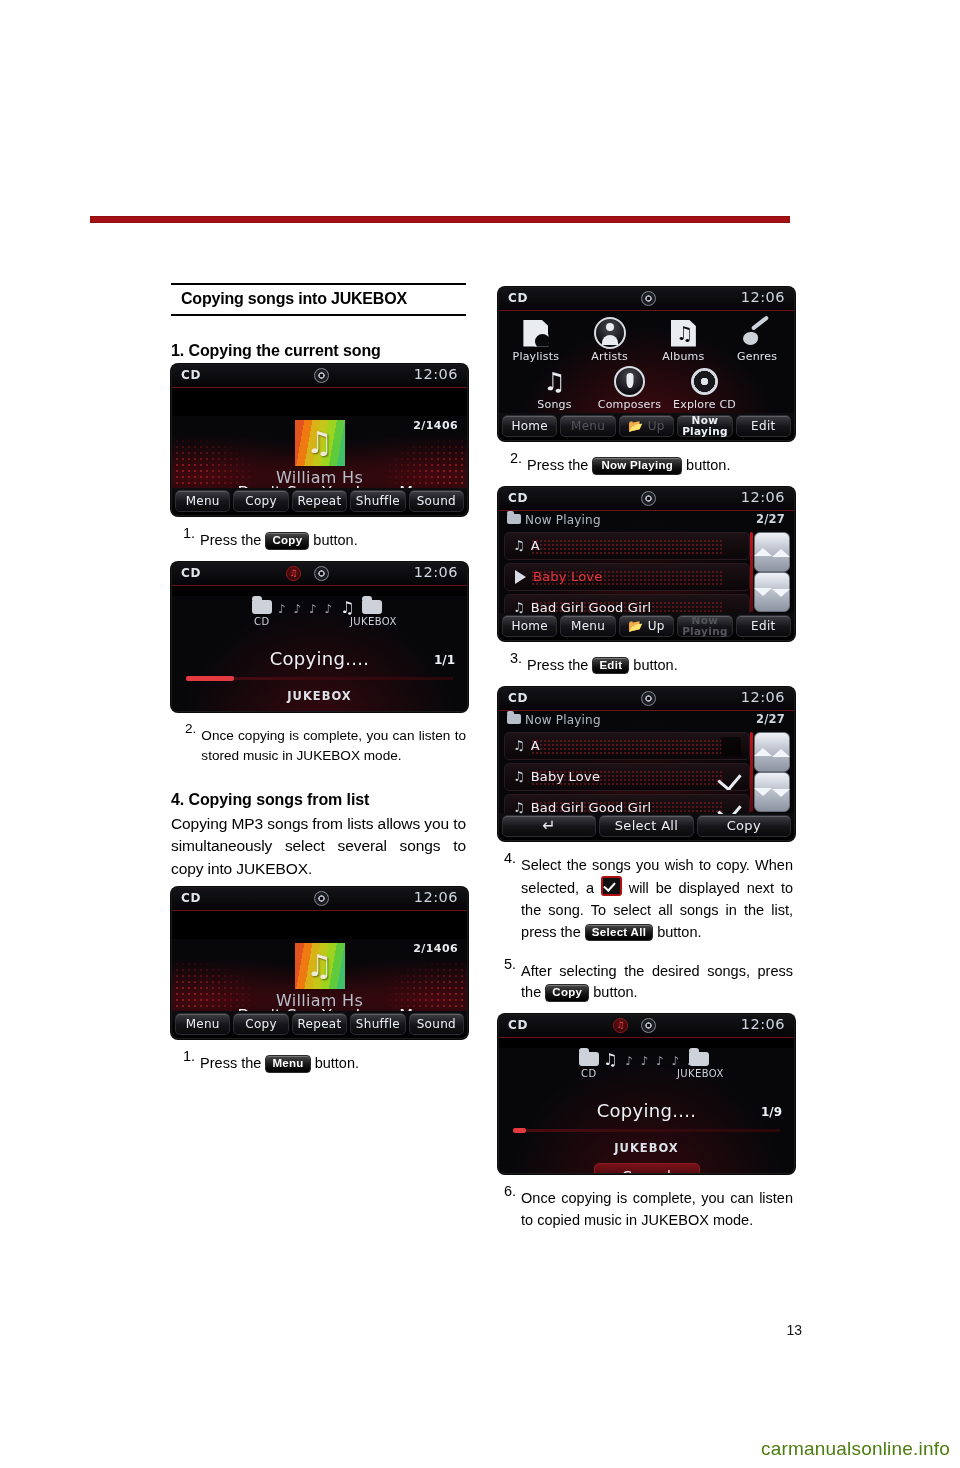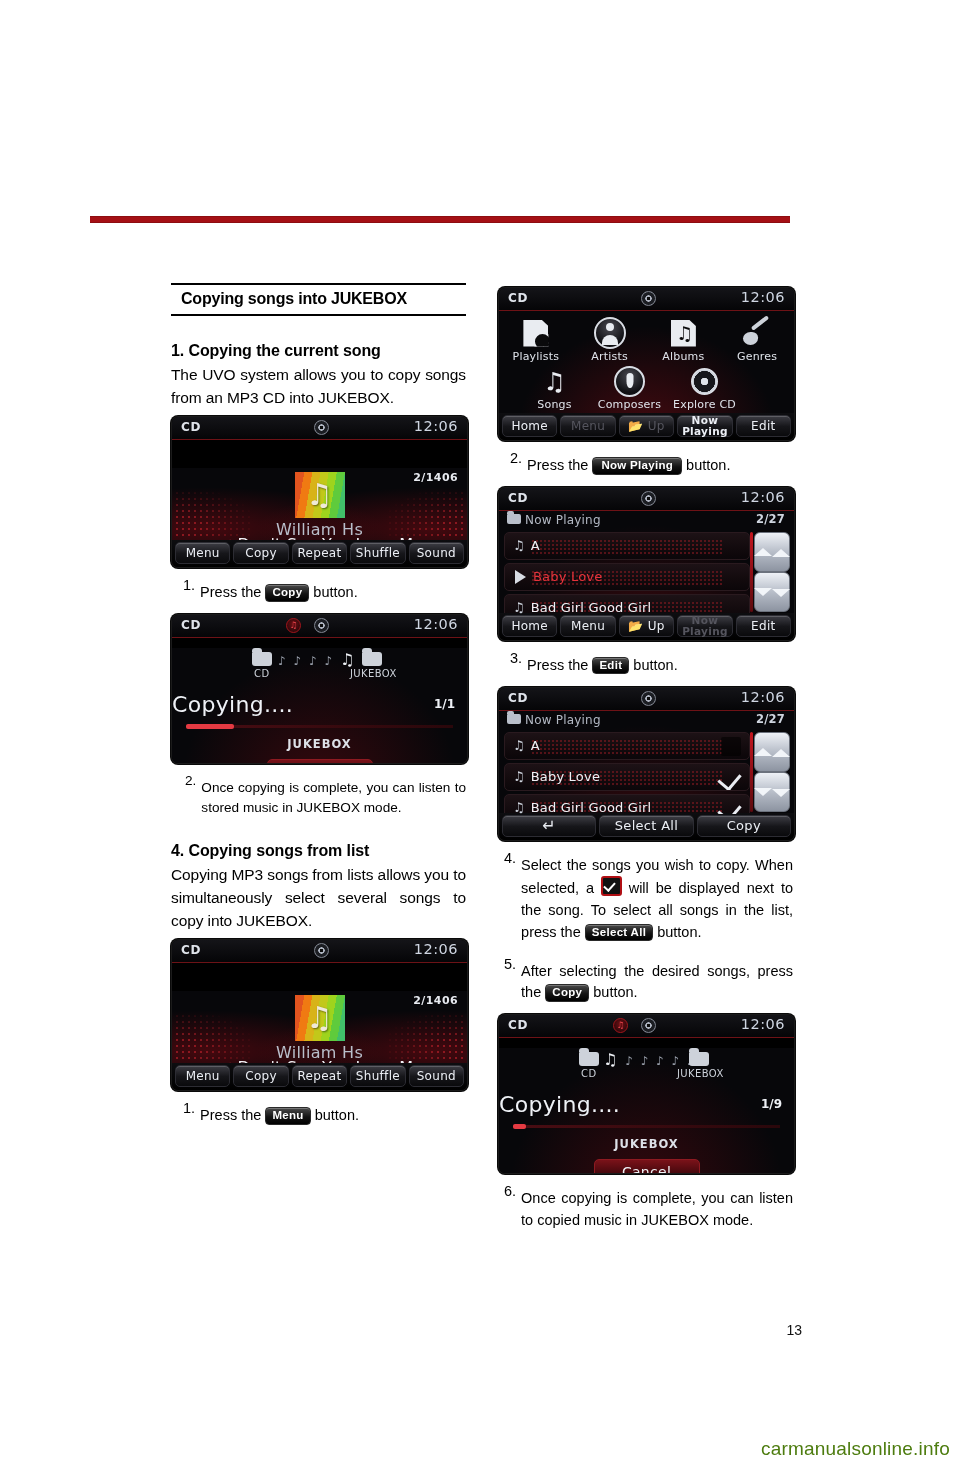--- a/index.html
+++ b/index.html
@@ -386,21 +386,21 @@
   .tf-folder {
     position: absolute; top: 4px; width: 20px; height: 14px;
     background: #cdd2da; border-radius: 1px 3px 3px 3px;
   }
   .tf-folder:before { content:""; position:absolute; left:0; top:-4px;
     width: 10px; height: 4px; background: #cdd2da; border-radius: 3px 3px 0 0; }
   .tf-lbl { position: absolute; top: 20px; font-size: 10px; color: #cdd2da; letter-spacing: .4px; }
   .tf-notes { position: absolute; top: 2px; color: #9aa0ac; font-size: 12px; letter-spacing: 2px; white-space: nowrap; }
   .tf-notes b { color: #eef1f6; font-size: 16px; }
 
-  .copy-title { text-align: left; font-size: 22px; color: #eef1f6; margin-top: 4px; letter-spacing: .3px; }
+  .copy-title { text-align: center; font-size: 18px; color: #eef1f6; margin-top: 12px; letter-spacing: .3px; }
   .copy-cnt { position: absolute; right: 12px; font-size: 12px; color: #eef1f6; font-weight: bold; }
   .copy-bar { margin: 8px 14px 0 14px; height: 3px; background: linear-gradient(90deg,#4a0d13,#2a070b); position: relative; }
   .copy-bar > i { position: absolute; left: 0; top: -1px; height: 5px; background: #e43a42; border-radius: 2px; }
   .copy-dest { text-align: center; font-size: 11.5px; color: #dde1e8; margin-top: 9px; letter-spacing: 1px; font-weight: bold; }
   .cancel-btn {
     margin: 8px auto 16px auto; width: 104px; height: 24px;
     border-radius: 5px;
     background: linear-gradient(#7a1219, #46080d 55%, #2a0508);
     border: 1px solid #8e1a21;
     color: #f0f2f6; font-size: 14px;
@@ -424,21 +424,20 @@
 
 <div class="page">
 
   <div class="top-rule"></div>
 
   <div class="col-left">
 
     <div class="sec-head">Copying songs into JUKEBOX</div>
 
     <h3 class="sub first">1. Copying the current song</h3>
-    <p class="body">The UVO system allows you to copy songs from an MP3 CD into JUKEBOX.</p>
 
     <div class="shot h150">
       <div class="sbar">
         <span class="src">CD</span>
         <span class="disc-ico" style="left:142px"></span>
         <span class="clock">12:06</span>
       </div>
       <div class="player-body">
         <div class="dots-l"></div>
         <div class="dots-r"></div>

